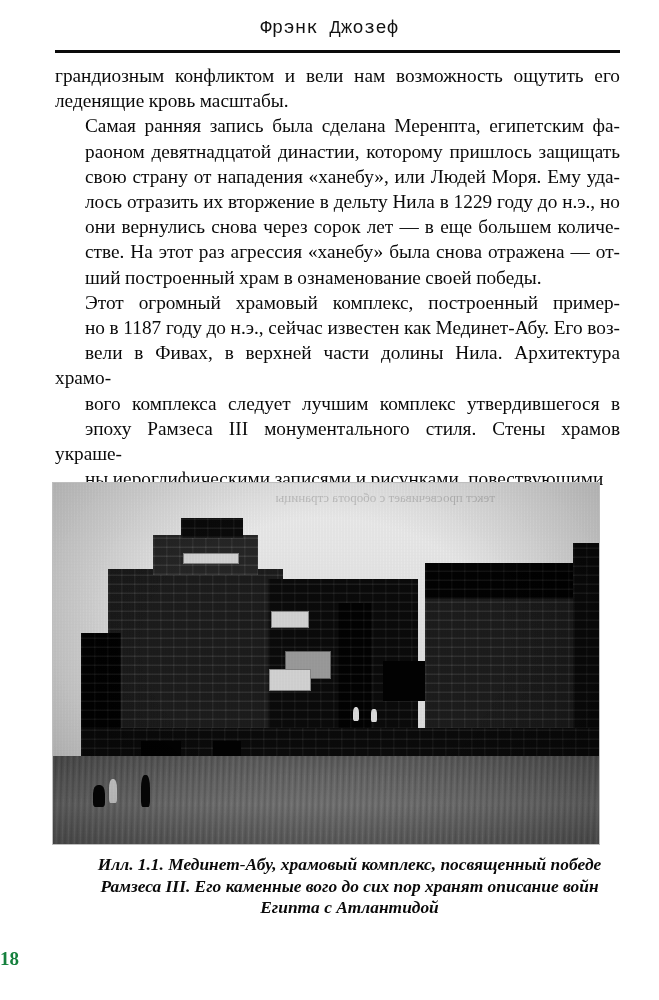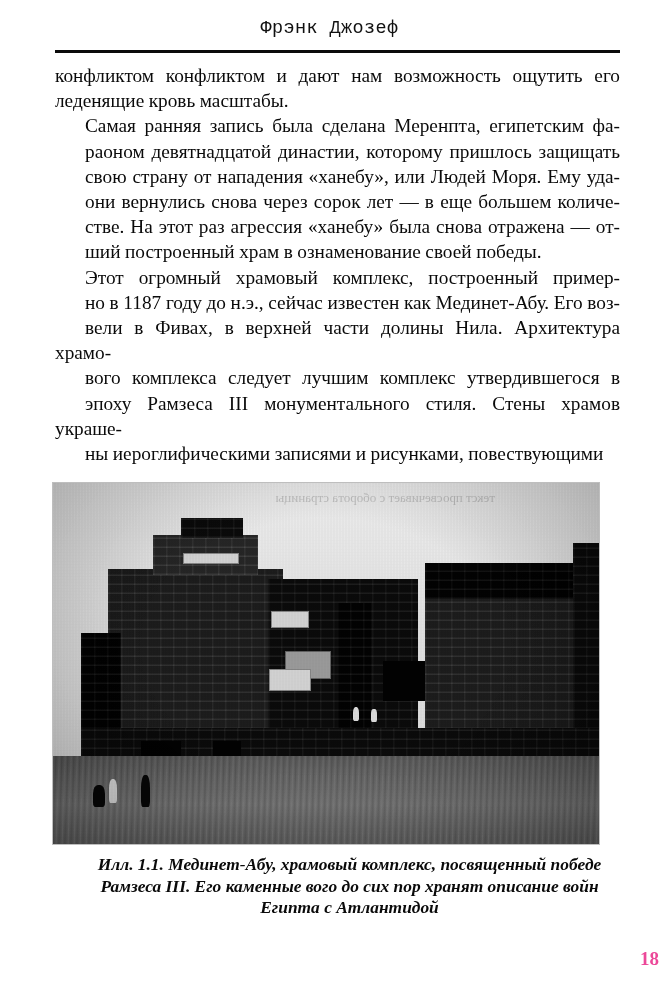--- a/index.html
+++ b/index.html
@@ -185,43 +185,44 @@
     overflow: hidden;
   }
   .caption .cap-line { display: block; }
 
   
   .folio {
     position: absolute;
     top: 948px;
     left: 0;
     width: 659px;
-    text-align: right;
+    text-align: left;
     font-size: 19px;
     font-weight: bold;
-    color: #ec4899;
+    color: #15803d;
   }
 </style>
 </head>
 <body>
 
 <div class="page">
 
   <div class="running-head">Фрэнк Джозеф</div>
   <div class="head-rule"></div>
 
   <div class="body-text">
     <p class="para" id="p0">
-        <span class="line j">конфликтом конфликтом и дают нам возможность ощутить его</span>
+        <span class="line j">грандиозным конфликтом и вели нам возможность ощутить его</span>
         <span class="line">леденящие кровь масштабы.</span>
       </p>
     <p class="para indent" id="p1">
         <span class="line j" style="text-indent: 30px;">Самая ранняя запись была сделана Меренпта, египетским фа-</span>
         <span class="line j">раоном девятнадцатой династии, которому пришлось защищать</span>
         <span class="line j">свою страну от нападения «ханебу», или Людей Моря. Ему уда-</span>
+        <span class="line j">лось отразить их вторжение в дельту Нила в 1229 году до н.э., но</span>
         <span class="line j">они вернулись снова через сорок лет — в еще большем количе-</span>
         <span class="line j">стве. На этот раз агрессия «ханебу» была снова отражена — от-</span>
         <span class="line">ший построенный храм в ознаменование своей победы.</span>
       </p>
     <p class="para indent" id="p2">
         <span class="line j" style="text-indent: 30px;">Этот огромный храмовый комплекс, построенный пример-</span>
         <span class="line j">но в 1187 году до н.э., сейчас известен как Мединет-Абу. Его воз-</span>
         <span class="line j">вели в Фивах, в верхней части долины Нила. Архитектура храмо-</span>
         <span class="line j">вого комплекса следует лучшим комплекс утвердившегося в</span>
         <span class="line j">эпоху Рамзеса III монументального стиля. Стены храмов украше-</span>

